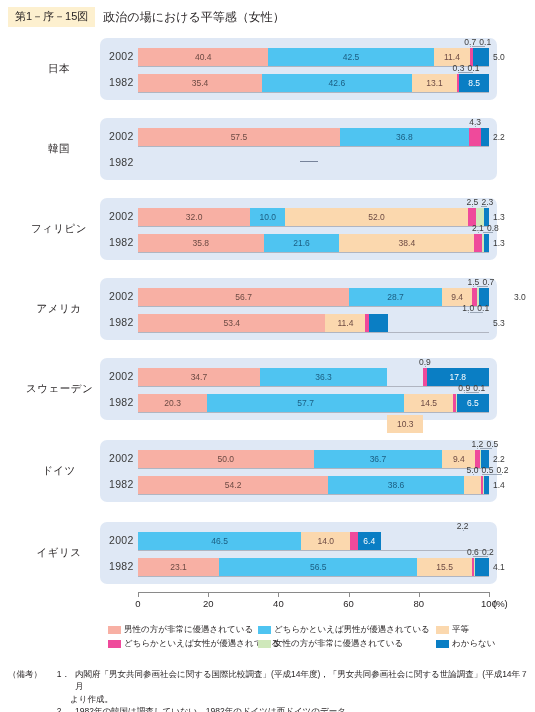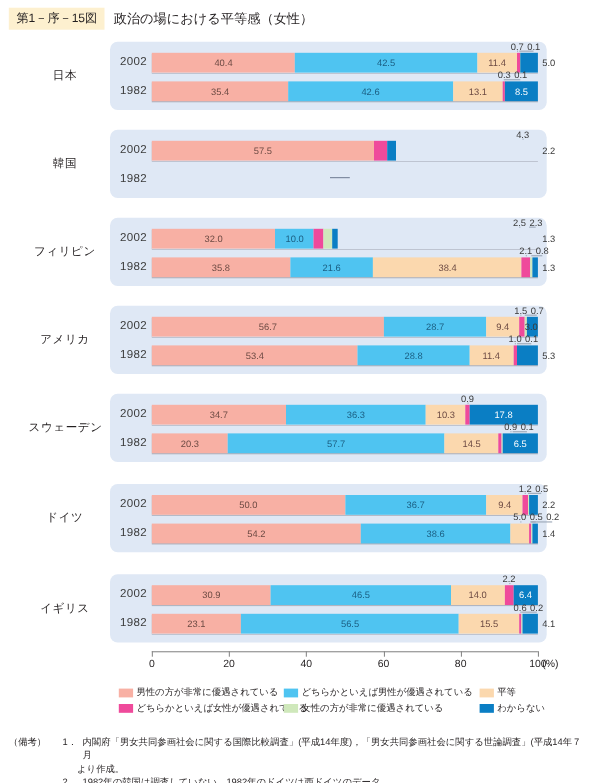--- a/index.html
+++ b/index.html
@@ -238,20 +238,23 @@
       </div>
     </div>
     <div class="group" style="top: 90px; height: 62px;">
       <div class="country" style="top: 24px;">韓国</div>
       <div class="row" style="top: 8px;">
         <span class="year">2002</span>
         <div class="bar">
           <div class="seg c1" style="width: 57.5%;">
             <span class="inlab">57.5</span>
           </div>
+          <div class="seg c2" style="width: 36.8%;">
+            <span class="inlab">36.8</span>
+          </div>
           <div class="seg c3" style="width: 0%;"></div>
           <div class="seg c4" style="width: 3.5%;"></div>
           <div class="seg c5" style="width: 0%;"></div>
           <div class="seg c6" style="width: 2.2%;"></div>
         </div>
         <div class="leader" style="left: 375.135px; top: 0px; width: 1px;"></div>
         <span class="outlab" style="left: 375.135px; top: -9px;">4.3</span>
         <span class="outlab right" style="left: 393px; top: 6px;">2.2</span>
       </div>
       <div class="row" style="top: 34px;">
@@ -262,20 +265,23 @@
     <div class="group" style="top: 170px; height: 62px;">
       <div class="country" style="top: 24px;">フィリピン</div>
       <div class="row" style="top: 8px;">
         <span class="year">2002</span>
         <div class="bar">
           <div class="seg c1" style="width: 32%;">
             <span class="inlab">32.0</span>
           </div>
           <div class="seg c2" style="width: 10%;">
             <span class="inlab">10.0</span>
+          </div>
+          <div class="seg c3" style="width: 52%;">
+            <span class="inlab">52.0</span>
           </div>
           <div class="seg c4" style="width: 2.5%;"></div>
           <div class="seg c5" style="width: 2.3%;"></div>
           <div class="seg c6" style="width: 1.3%;"></div>
         </div>
         <div class="leader" style="left: 372.327px; top: 0px; width: 1px;"></div>
         <span class="outlab" style="left: 372.327px; top: -9px;">2.5</span>
         <div class="leader" style="left: 380.752px; top: 0px; width: 6.576px;"></div>
         <span class="outlab" style="left: 387.327px; top: -9px;">2.3</span>
         <span class="outlab right" style="left: 393px; top: 6px;">1.3</span>
@@ -318,30 +324,27 @@
             <span class="inlab">9.4</span>
           </div>
           <div class="seg c4" style="width: 1.5%;"></div>
           <div class="seg c5" style="width: 0.7%;"></div>
           <div class="seg c6" style="width: 3%;"></div>
         </div>
         <div class="leader" style="left: 373.38px; top: 0px; width: 1px;"></div>
         <span class="outlab" style="left: 373.38px; top: -9px;">1.5</span>
         <div class="leader" style="left: 377.241px; top: 0px; width: 11.139px;"></div>
         <span class="outlab" style="left: 388.38px; top: -9px;">0.7</span>
-        <span class="outlab right" style="left: 377px; top: 6px;">3.0</span>
+        <span class="outlab right" style="left: 414px; top: 6px;">3.0</span>
       </div>
       <div class="row" style="top: 34px;">
         <span class="year">1982</span>
         <div class="bar">
           <div class="seg c1" style="width: 53.4%;">
             <span class="inlab">53.4</span>
-          </div>
-          <div class="seg c2" style="width: 28.8%;">
-            <span class="inlab">28.8</span>
           </div>
           <div class="seg c3" style="width: 11.4%;">
             <span class="inlab">11.4</span>
           </div>
           <div class="seg c4" style="width: 1%;"></div>
           <div class="seg c5" style="width: 0.1%;"></div>
           <div class="seg c6" style="width: 5.3%;"></div>
         </div>
         <div class="leader" style="left: 368.291px; top: 0px; width: 1px;"></div>
         <span class="outlab" style="left: 368.291px; top: -9px;">1.0</span>
@@ -354,21 +357,21 @@
       <div class="country" style="top: 24px;">スウェーデン</div>
       <div class="row" style="top: 8px;">
         <span class="year">2002</span>
         <div class="bar">
           <div class="seg c1" style="width: 34.7%;">
             <span class="inlab">34.7</span>
           </div>
           <div class="seg c2" style="width: 36.3%;">
             <span class="inlab">36.3</span>
           </div>
-          <div class="seg c3" style="width: 10.3%;">
+          <div class="seg c3" style="width: 10.3%; margin-top: 47px;">
             <span class="inlab">10.3</span>
           </div>
           <div class="seg c4" style="width: 0.9%;"></div>
           <div class="seg c5" style="width: 0%;"></div>
           <div class="seg c6" style="width: 17.8%;">
             <span class="inlab">17.8</span>
           </div>
         </div>
         <div class="leader" style="left: 324.942px; top: 0px; width: 1px;"></div>
         <span class="outlab" style="left: 324.942px; top: -9px;">0.9</span>
@@ -442,23 +445,20 @@
         <div class="leader" style="left: 383.384px; top: 0px; width: 19.119px;"></div>
         <span class="outlab" style="left: 402.503px; top: -9px;">0.2</span>
         <span class="outlab right" style="left: 393px; top: 6px;">1.4</span>
       </div>
     </div>
     <div class="group" style="top: 494px; height: 62px;">
       <div class="country" style="top: 24px;">イギリス</div>
       <div class="row" style="top: 8px;">
         <span class="year">2002</span>
         <div class="bar">
-          <div class="seg c1" style="width: 30.9%;">
-            <span class="inlab">30.9</span>
-          </div>
           <div class="seg c2" style="width: 46.5%;">
             <span class="inlab">46.5</span>
           </div>
           <div class="seg c3" style="width: 14%;">
             <span class="inlab">14.0</span>
           </div>
           <div class="seg c4" style="width: 2.2%;"></div>
           <div class="seg c5" style="width: 0%;"></div>
           <div class="seg c6" style="width: 6.4%;">
             <span class="inlab">6.4</span>

